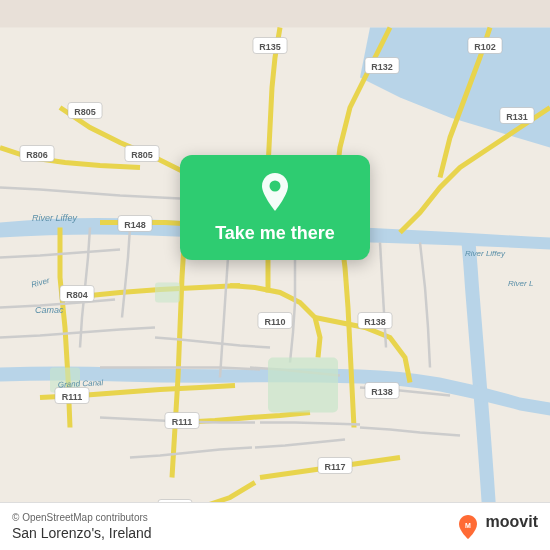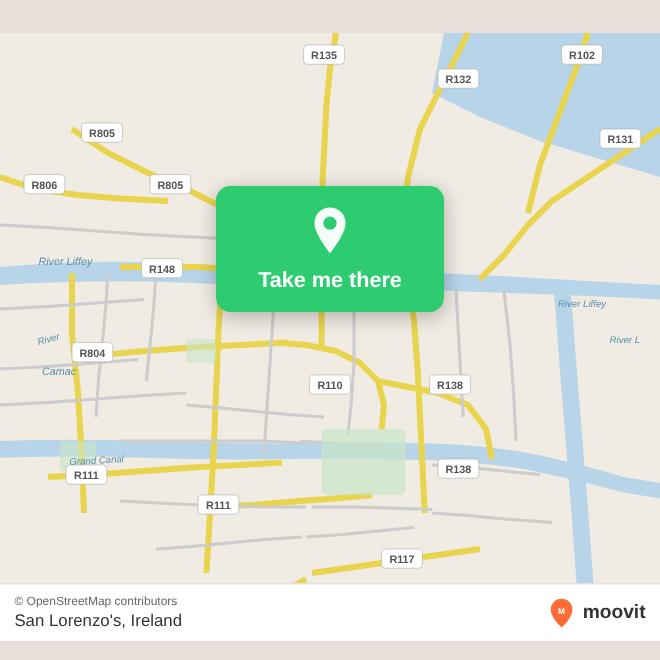--- a/index.html
+++ b/index.html
@@ -23,21 +23,21 @@
     
     #map-svg {
       position: absolute;
       top: 0; left: 0;
       width: 100%; height: 100%;
     }
 
     
     #bottom-bar {
       position: absolute;
-      bottom: 16px; left: 0; right: 0;
+      bottom: 0; left: 0; right: 0;
       height: 48px;
       background: white;
       display: flex;
       align-items: center;
       justify-content: space-between;
       padding: 0 12px;
       border-top: 1px solid #ddd;
       z-index: 10;
       gap: 17px;
     }
@@ -55,21 +55,21 @@
     #location-text {
       font-size: 14px;
       color: #333;
       font-weight: 500;
       margin-top: 2px;
       text-align: center;
     }
 
     #moovit-logo {
       display: flex;
-      align-items: center;
+      align-items: flex-start;
       gap: 4px;
     }
 
     #moovit-icon {
       width: 28px;
       height: 28px;
     }
 
     #moovit-label {
       font-size: 16px;

